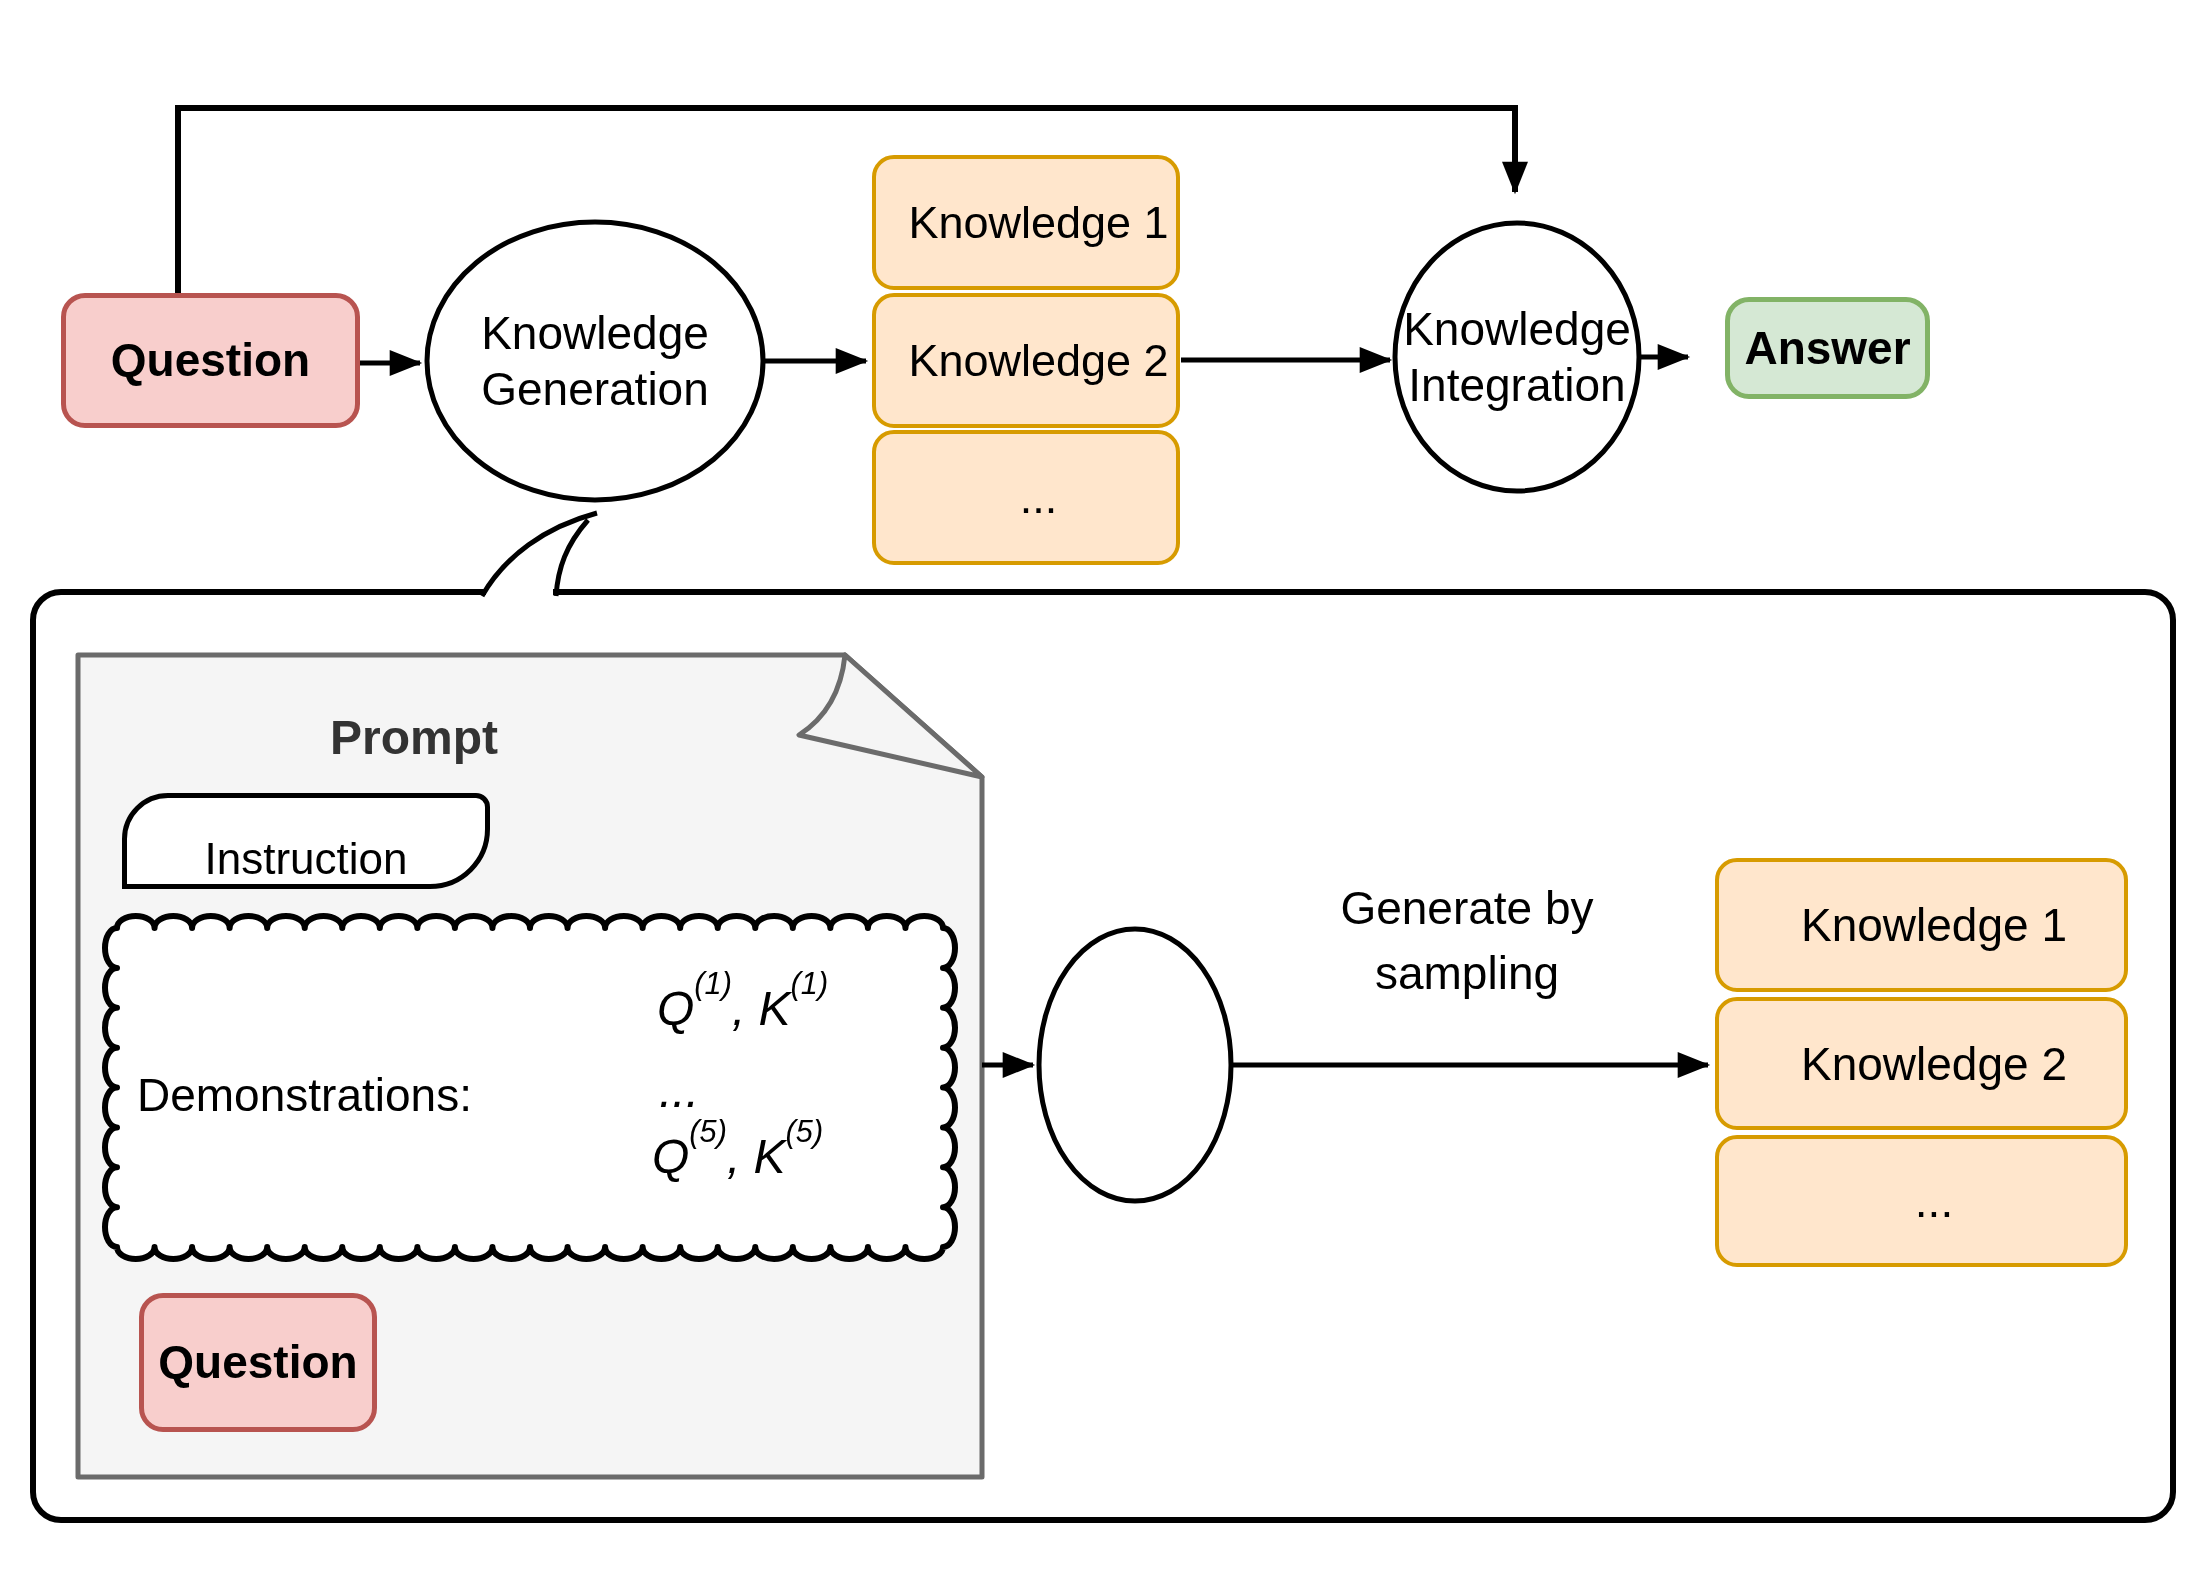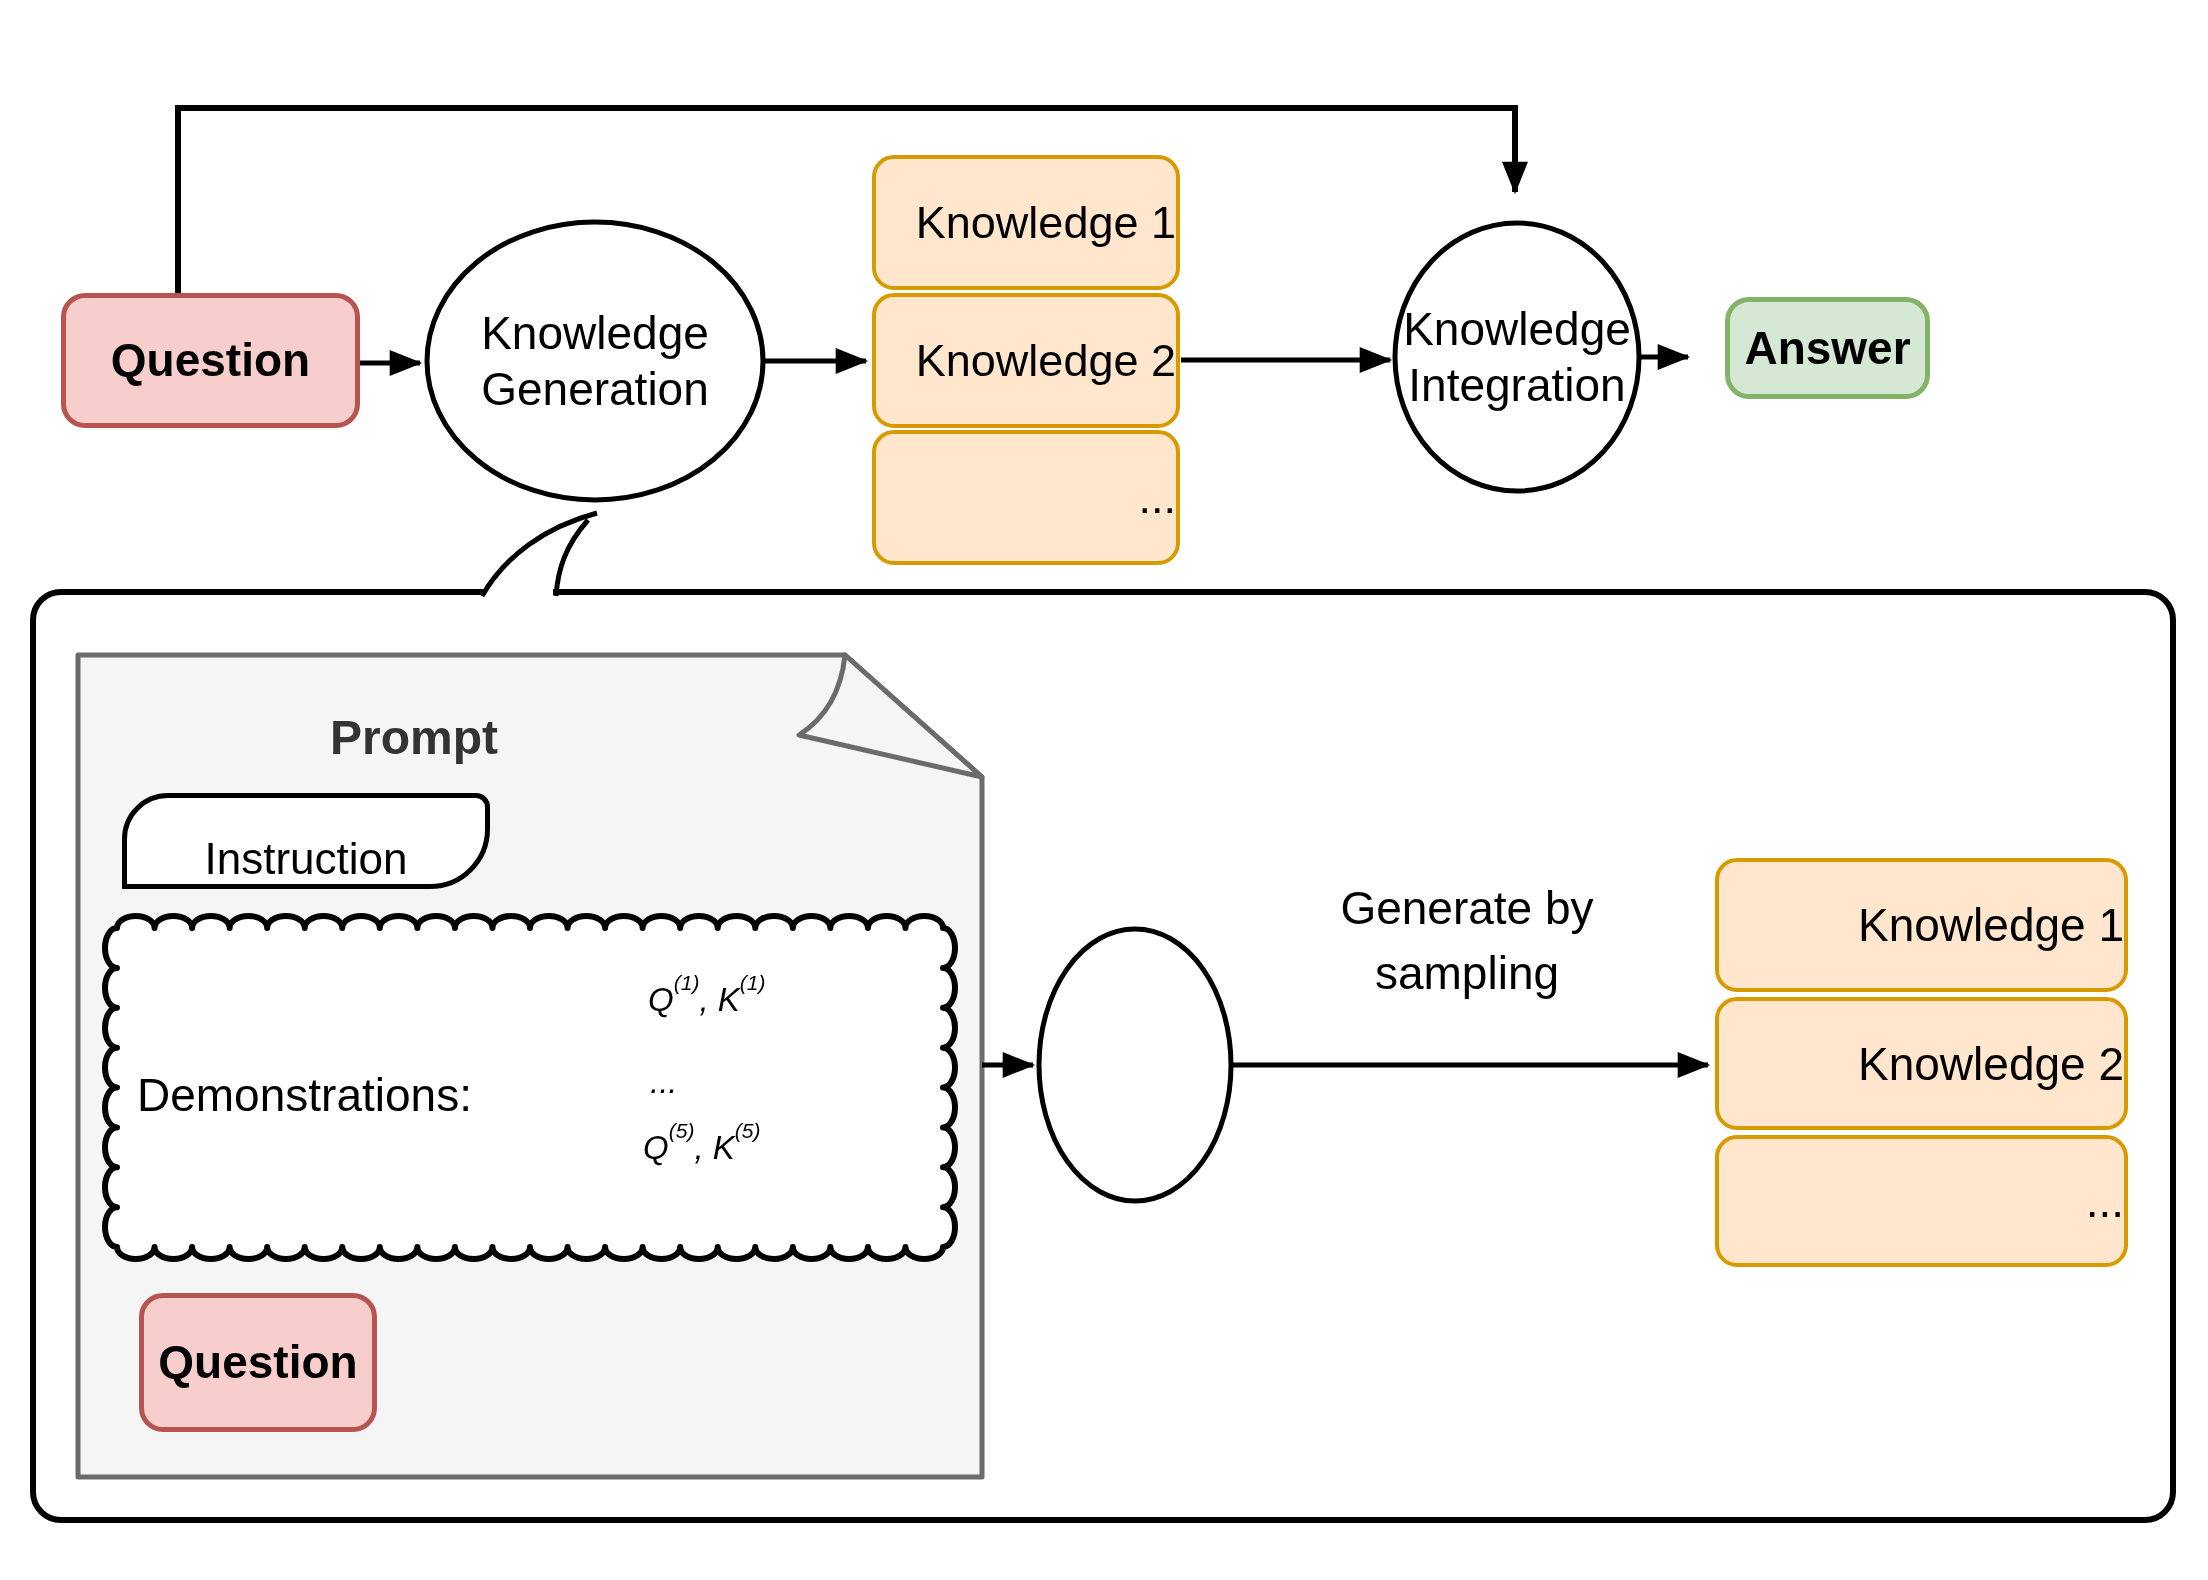--- a/index.html
+++ b/index.html
@@ -20,38 +20,38 @@
   .node{
     display:flex; align-items:center; justify-content:center;
     border-radius:24px; font-size:46px; line-height:1.15;
   }
   .node.bold{font-weight:bold;margin-left:32px;}
   .pink{background:var(--pink-fill); border:5px solid var(--pink-stroke);}
   .green{background:var(--green-fill); border:5px solid var(--green-stroke);}
   .kbox{
     background:var(--orange-fill); border:4px solid var(--orange-stroke);
     border-radius:22px; display:flex; align-items:center;
-    font-size:45px; padding-left:25px; justify-content:flex-end;
+    font-size:45px; padding-left:25px; justify-content:center;
   }
   .ellipse-label{
     display:flex; align-items:center; justify-content:center; text-align:center;
     white-space:pre-line; font-size:46px; line-height:1.22;
   }
   .prompt-title{
     font-size:48px; font-weight:bold; color:var(--title-color);
     text-align:center;
   }
   .instruction{
     background:#ffffff; border:5px solid #000;
     border-radius:46px 14px 60px 0px;
     display:flex; align-items:center; justify-content:center;
     font-size:44px;
   }
   .demo-text{font-size:46px; line-height:1.1; white-space:nowrap;}
-  .math{font-style:italic; font-size:33px; white-space:nowrap;}
+  .math{font-style:italic; font-size:48px; white-space:nowrap;margin-left:9px;}
   .math sup{font-size:64%; position:relative; top:-0.45em; font-style:italic;}
   .arrow-label{
     text-align:center; white-space:pre-line; font-size:46px; line-height:1.42;
   }
 </style>
 </head>
 <body>
 
 <div id="canvas">
 

